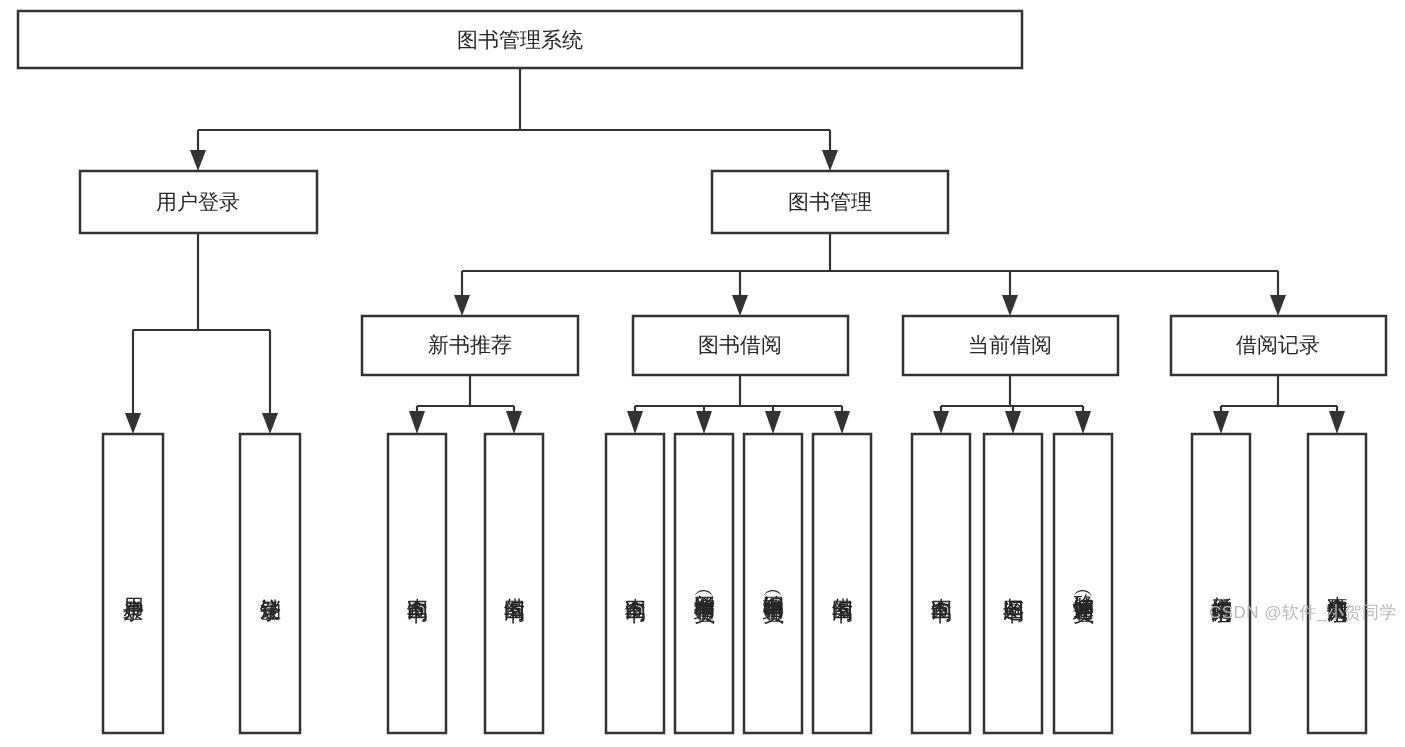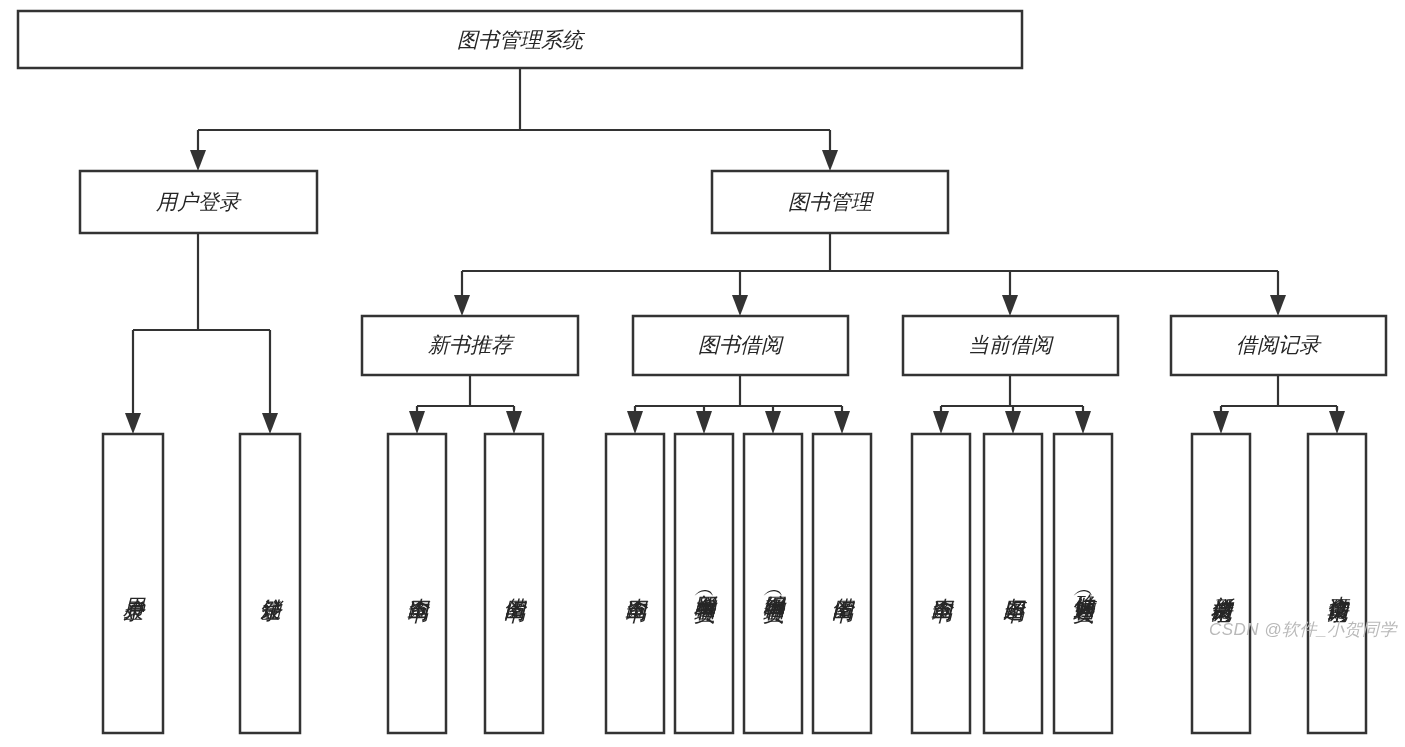--- a/index.html
+++ b/index.html
@@ -11,21 +11,20 @@
     width: 1405px;
     height: 747px;
     font-family: "Liberation Sans", "DejaVu Sans", sans-serif;
     overflow: hidden;
     position: relative;
   }
   #diagram-root {
     position: relative;
     width: 1405px;
     height: 645px;
-    font-style: italic;
   }
   svg.diagram-canvas {
     position: absolute;
     left: 0;
     top: 0;
     width: 1405px;
     height: 747px;
   }
   .node-box {
     fill: #ffffff;
@@ -63,21 +62,21 @@
     font-size: 21px;
     line-height: 1.28;
     letter-spacing: 1.5px;
     color: #262626;
     white-space: nowrap;
     text-align: center;
   }
   .watermark {
     position: absolute;
     right: 8px;
-    bottom: 4px;
+    bottom: 21px;
     font-family: "Liberation Sans", "DejaVu Sans", sans-serif;
     font-size: 17px;
     color: #b9b9b9;
     letter-spacing: 0.5px;
     user-select: none;
     white-space: nowrap;
   }
 </style>
 </head>
 <body>

